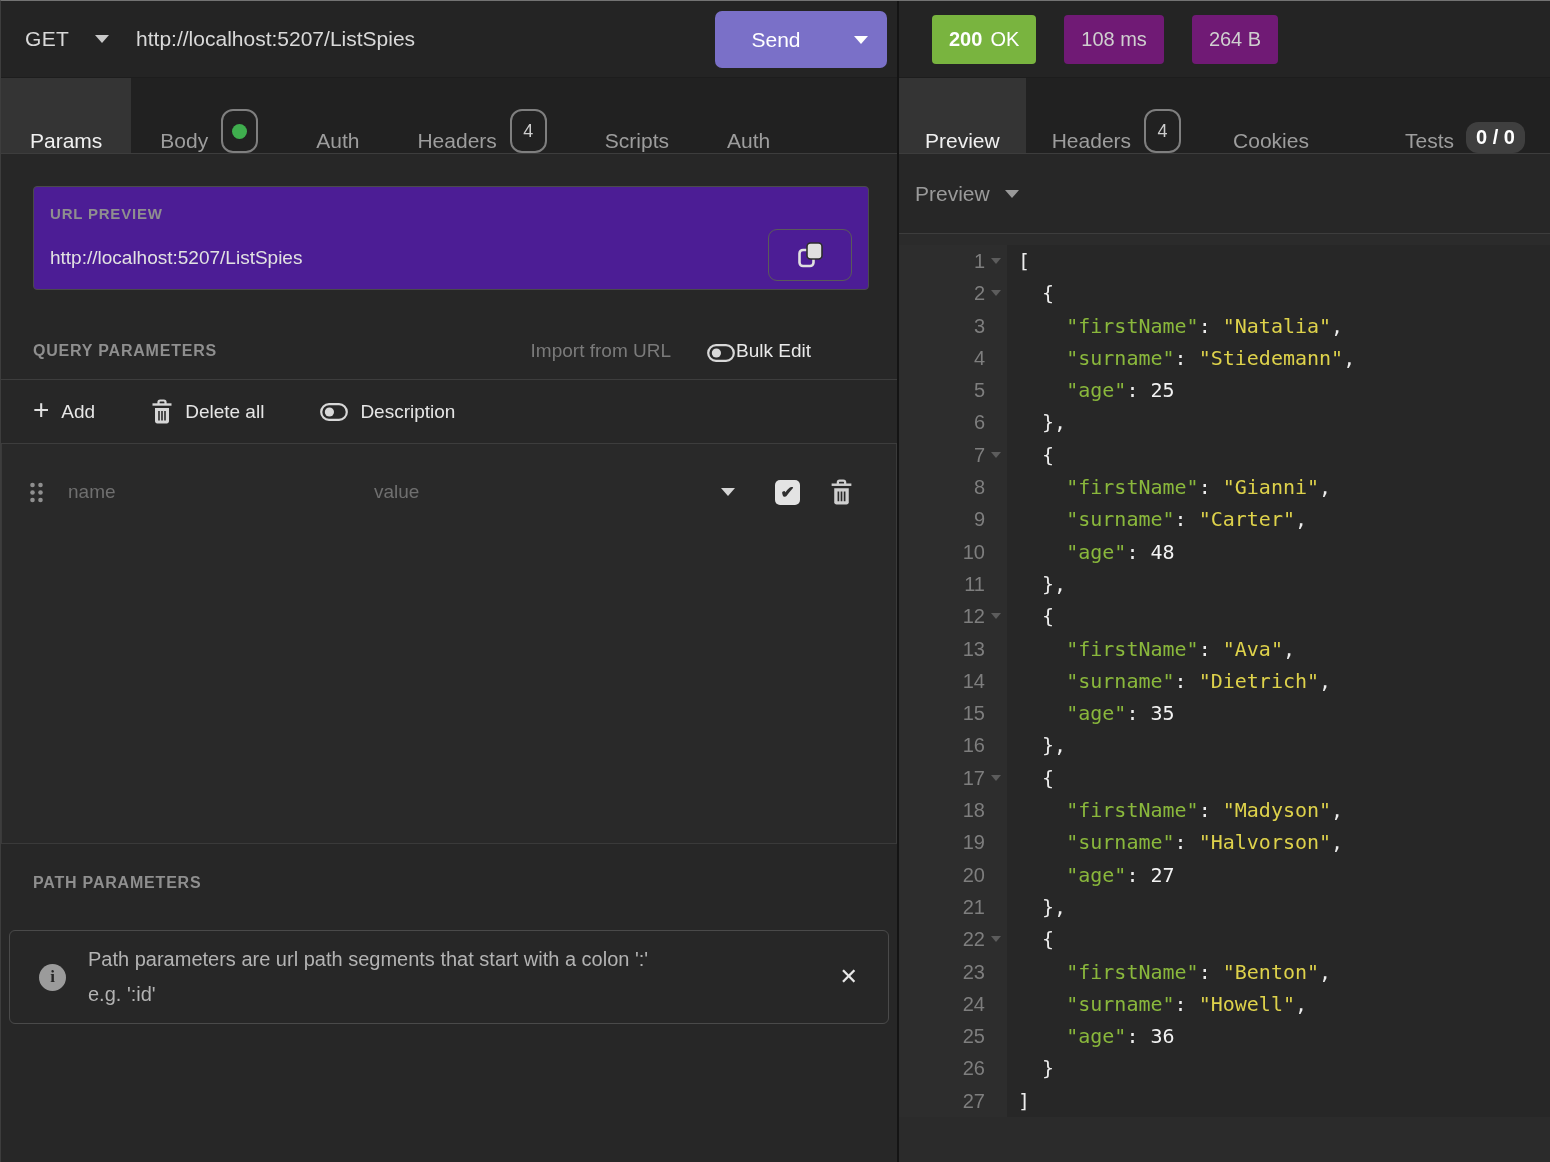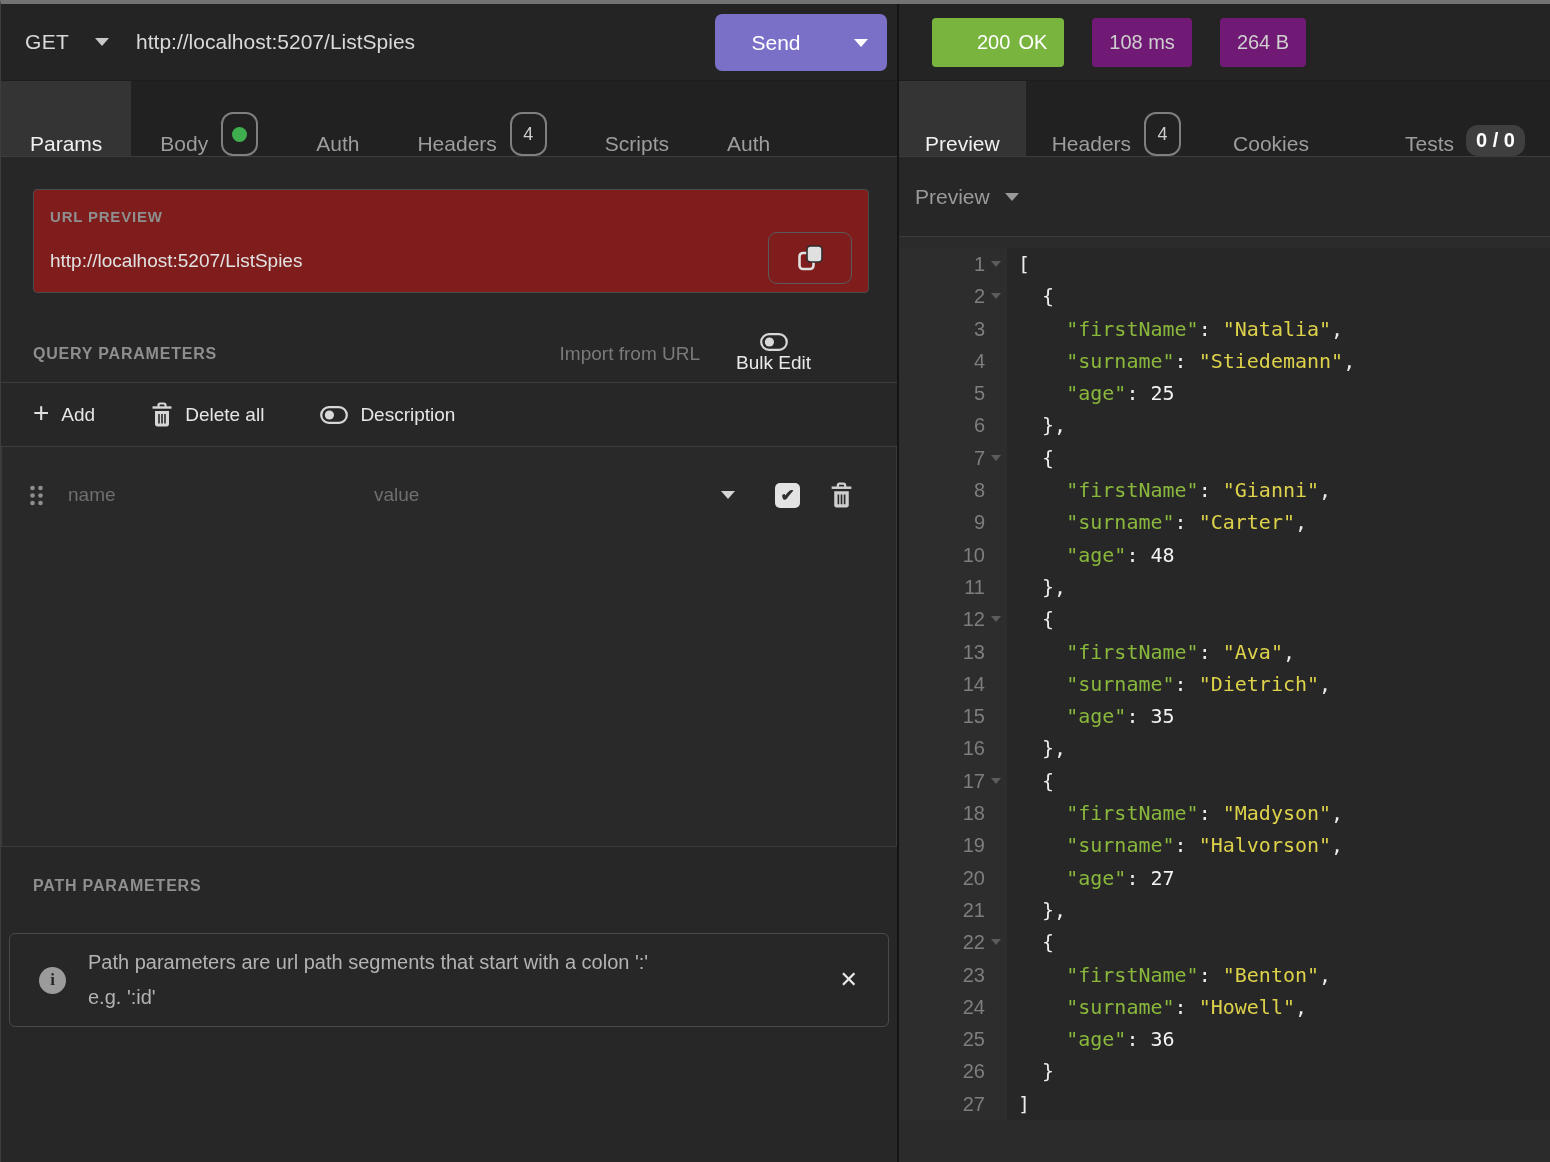--- a/index.html
+++ b/index.html
@@ -1,20 +1,20 @@
 <!DOCTYPE html>
 <html><head>
 <meta charset="utf-8">
 <style>
   * { margin:0; padding:0; box-sizing:border-box; }
   html,body { background:#161616; }
   .app {
     position:relative; width:1550px; height:1162px; overflow:hidden;
     background:#272727; font-family:"Liberation Sans", sans-serif;
-    border-top:4px solid #737373; border-left:1px solid #3d3d3d;
+    border-top:1px solid #737373; border-left:1px solid #3d3d3d;
   }
   .panel { position:absolute; top:0; height:100%; }
   .panel-left { left:0; width:896px; }
   .v-divider { position:absolute; left:896px; top:0; width:2px; height:100%; background:#141414; }
   .panel-right { left:898px; width:652px; }
 
   
   .topbar { height:77px; background:#242424; display:flex; align-items:center;
             padding-left:24px; position:relative; border-bottom:1px solid #1d1d1d; }
   .method { font-size:21px; color:#d9d9d9; font-weight:500; letter-spacing:.3px; }
@@ -35,34 +35,34 @@
   .tab.active { background:#343434; color:#f0f0f0; }
   .tab.push-right { margin-left:auto; }
   .badge-outline { margin-left:13px; min-width:37px; height:44px; border:2px solid #7f7f7f;
                    border-radius:12px; display:flex; align-items:center; justify-content:center;
                    font-size:18px; color:#cdcdcd; padding:0 6px; }
   .dot { width:15px; height:15px; border-radius:50%; background:#3fae4e; }
   .counter-badge { margin-left:12px; background:#3f3f3f; border-radius:12px; padding:4px 10px;
                    font-size:20px; font-weight:700; color:#ffffff; }
 
   
-  .url-card { margin:32px 28px 0 32px; height:104px; background:#7f1d1d;
+  .url-card { margin:32px 28px 0 32px; height:104px; background:#4c1d95;
               border:1px solid #4a4a4a; border-radius:4px; position:relative; }
   .card-label { position:absolute; left:16px; top:18px; font-size:15px; font-weight:700;
                 color:#8f8f8f; letter-spacing:.8px; }
   .card-url { position:absolute; left:16px; bottom:20px; font-size:19px; color:#e2e2e2; }
   .copy-btn { position:absolute; right:16px; top:42px; width:84px; height:52px;
               border:1px solid #5a5a5a; border-radius:9px; display:flex; align-items:center;
               justify-content:center; cursor:pointer; }
 
   .qp-header { height:57px; margin-top:32px; display:flex; align-items:center; padding:0 86px 0 32px; }
   .section-heading { font-size:16px; font-weight:700; color:#8f8f8f; letter-spacing:.8px; }
   .spacer { flex:1; }
   .import-label { font-size:19px; color:#7a7a7a; margin-right:36px; cursor:pointer; }
-  .icon-tool { display:flex; align-items:center; gap:1px; font-size:19px; color:#e9e9e9; cursor:pointer;flex-direction:column; }
+  .icon-tool { display:flex; align-items:flex-end; gap:1px; font-size:19px; color:#e9e9e9; cursor:pointer; }
   .h-divider { height:1px; background:#3d3d3d; }
 
   .toolbar { height:63px; display:flex; align-items:center; padding:0 32px; gap:56px; }
   .tool { display:flex; align-items:center; gap:12px; font-size:19px; color:#e6e6e6; cursor:pointer; }
   .plus-glyph { font-size:28px; color:#e0e0e0; line-height:1; margin-top:-3px; }
 
   .table-box { height:400px; border-left:1px solid #3a3a3a; border-right:1px solid #3a3a3a;
                border-bottom:1px solid #3a3a3a; background:#292929; }
   .param-row { height:96px; display:flex; align-items:center; padding:0 43px 0 26px; }
   .drag-handle { margin-right:23px; display:flex; cursor:grab; }
@@ -84,21 +84,21 @@
                color:#262626; font-weight:700; font-size:17px; display:flex; align-items:center;
                justify-content:center; font-family:"Liberation Serif", serif; }
   .info-text { margin-left:22px; flex:1; font-size:20px; color:#b3b3b3; line-height:35px; }
   .close-x { font-size:22px; color:#e8e8e8; cursor:pointer; }
 
   
   .meta-bar { height:77px; background:#242424; display:flex; align-items:center;
               padding-left:33px; gap:28px; border-bottom:1px solid #1d1d1d; }
   .status-badge { height:49px; padding:0 17px; background:#79b43f; border-radius:4px;
                   display:flex; align-items:center; font-size:20px; color:#fff; gap:8px; }
-  .status-code { font-weight:400;margin-left:28px; }
+  .status-code { font-weight:700; }
   .meta-pill { height:49px; padding:0 17px; background:#701a75; border-radius:4px;
                display:flex; align-items:center; font-size:20px; color:#cfcfcf; }
 
   .viewer-head { height:80px; display:flex; align-items:center; padding-left:16px; gap:15px;
                  border-bottom:1px solid #3d3d3d; background:#272727; }
   .viewer-label { font-size:21px; color:#9a9a9a; }
   .viewer-caret { border-top-color:#9a9a9a; }
 
   .code-area { height:929px; background:#2b2b2b; padding-top:11px; overflow:hidden; }
   .code-line { display:flex; height:32.3px; line-height:32.3px; }

